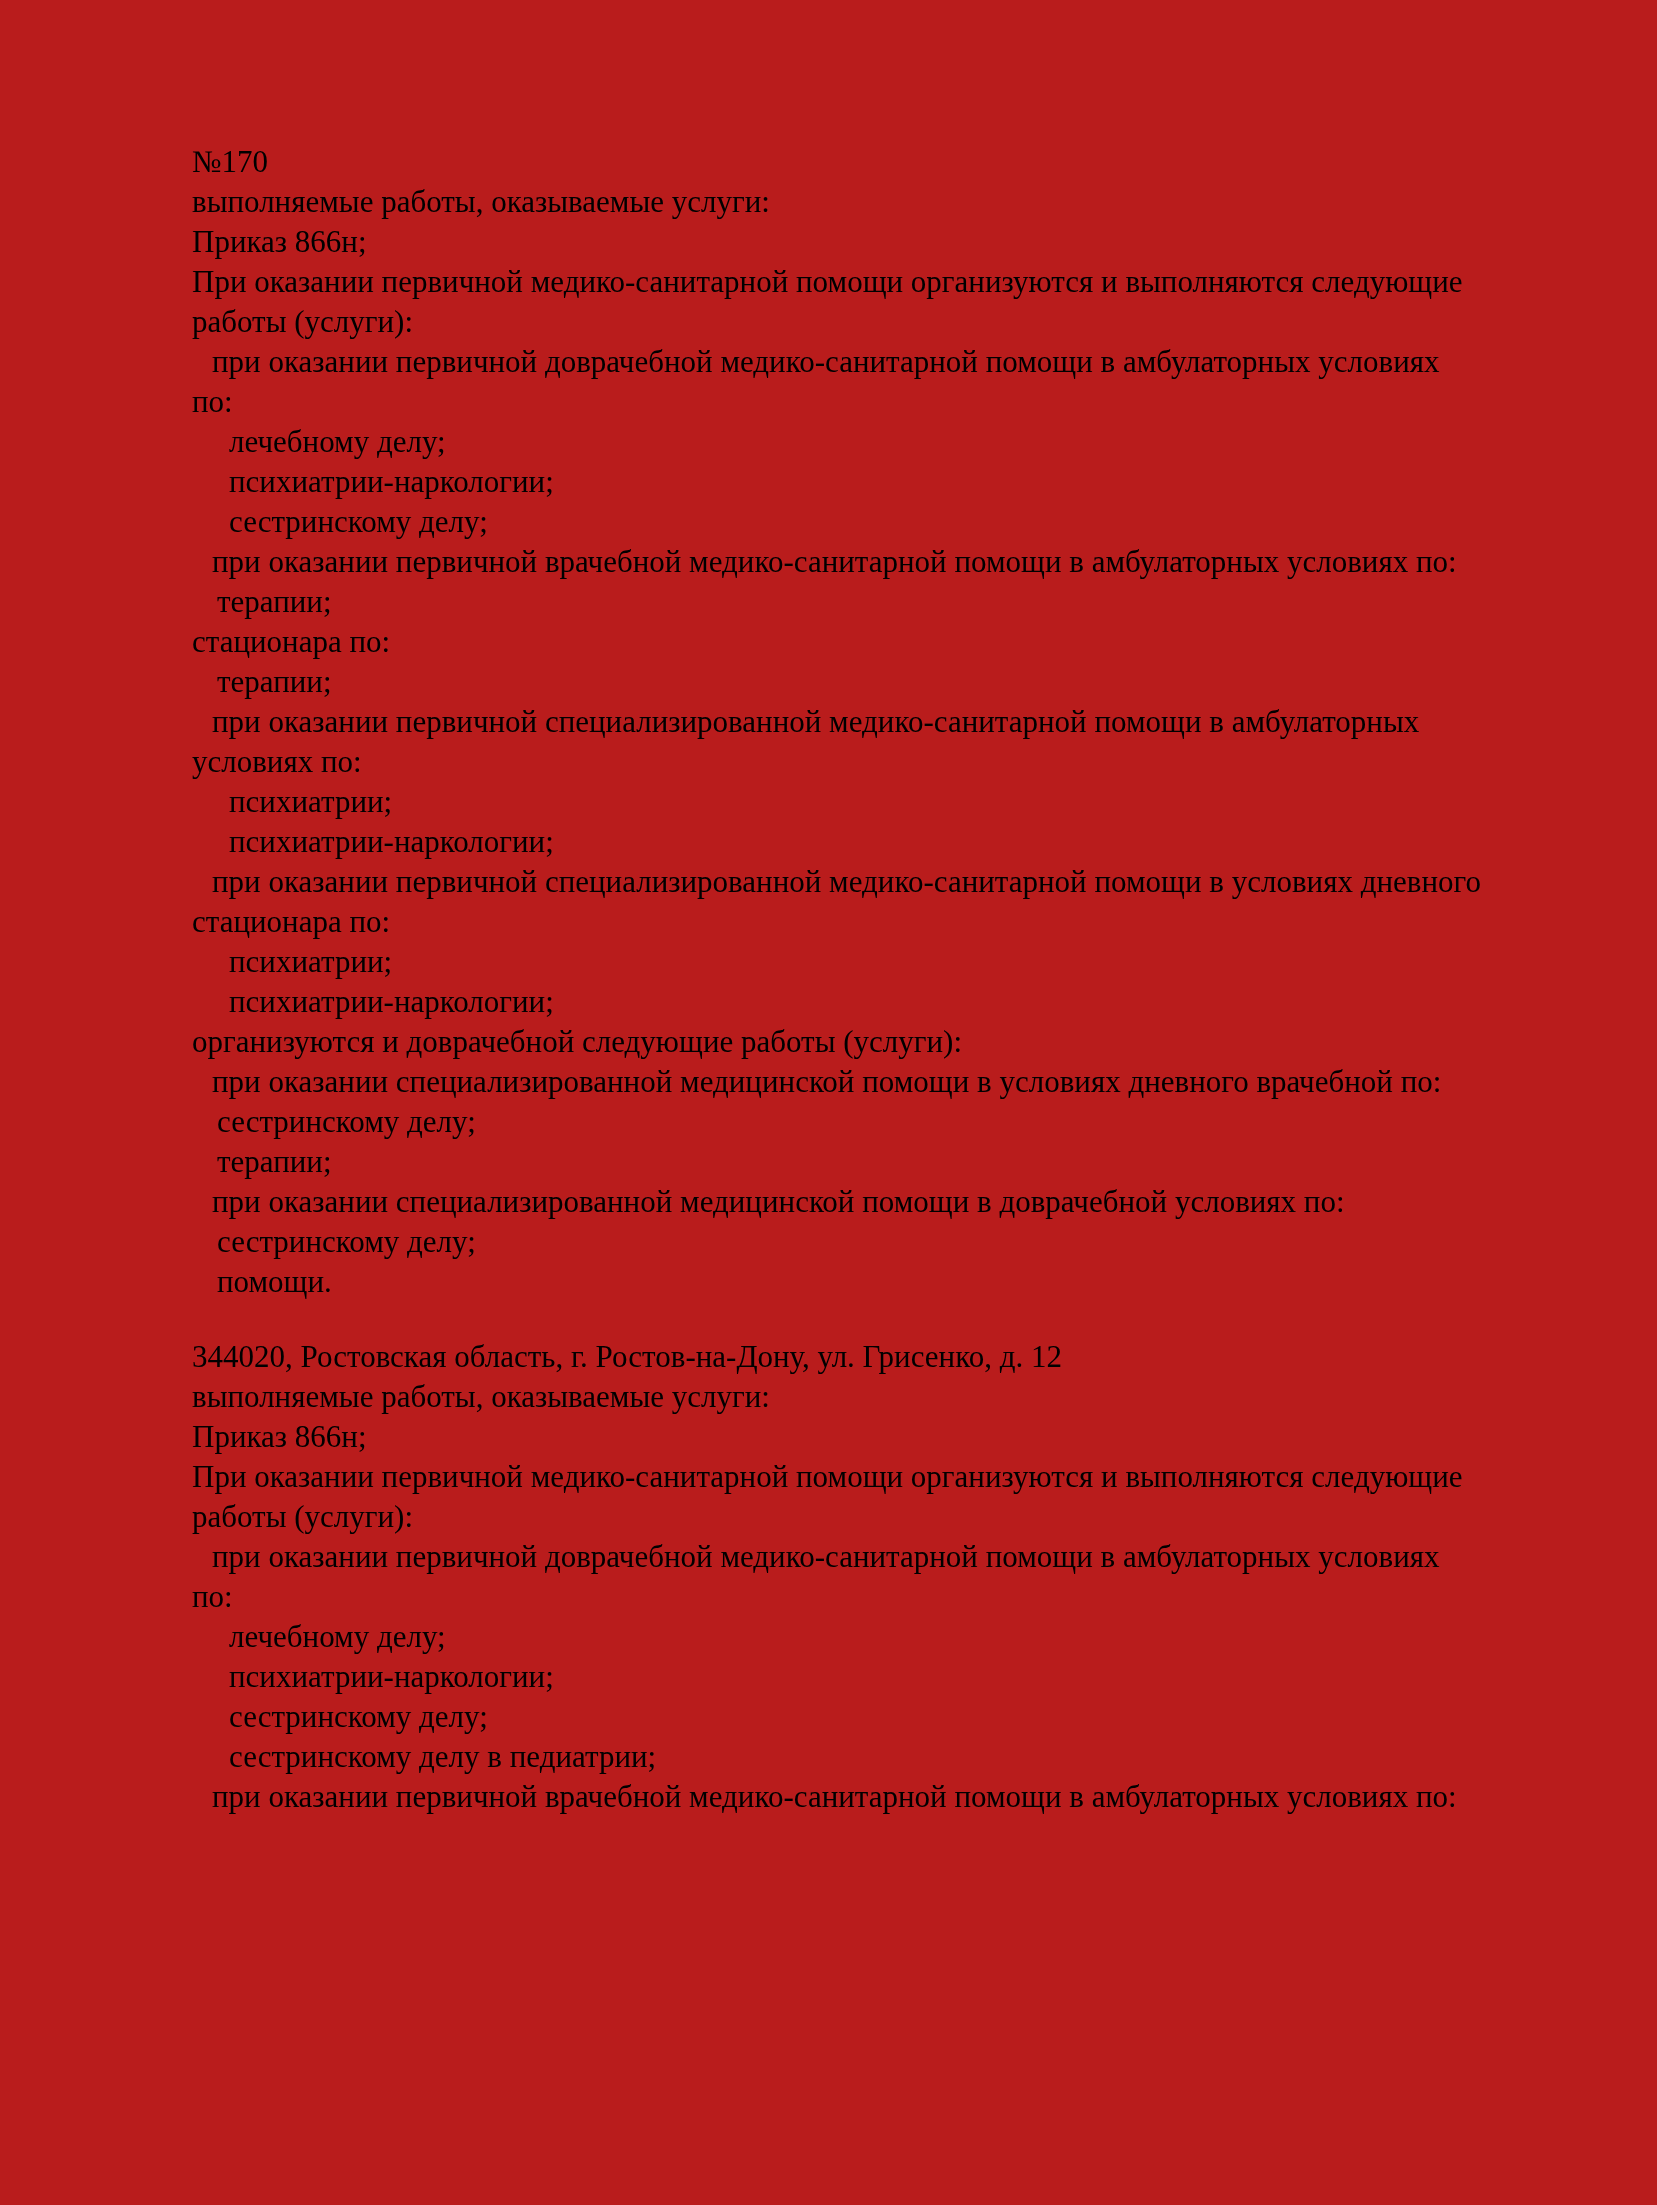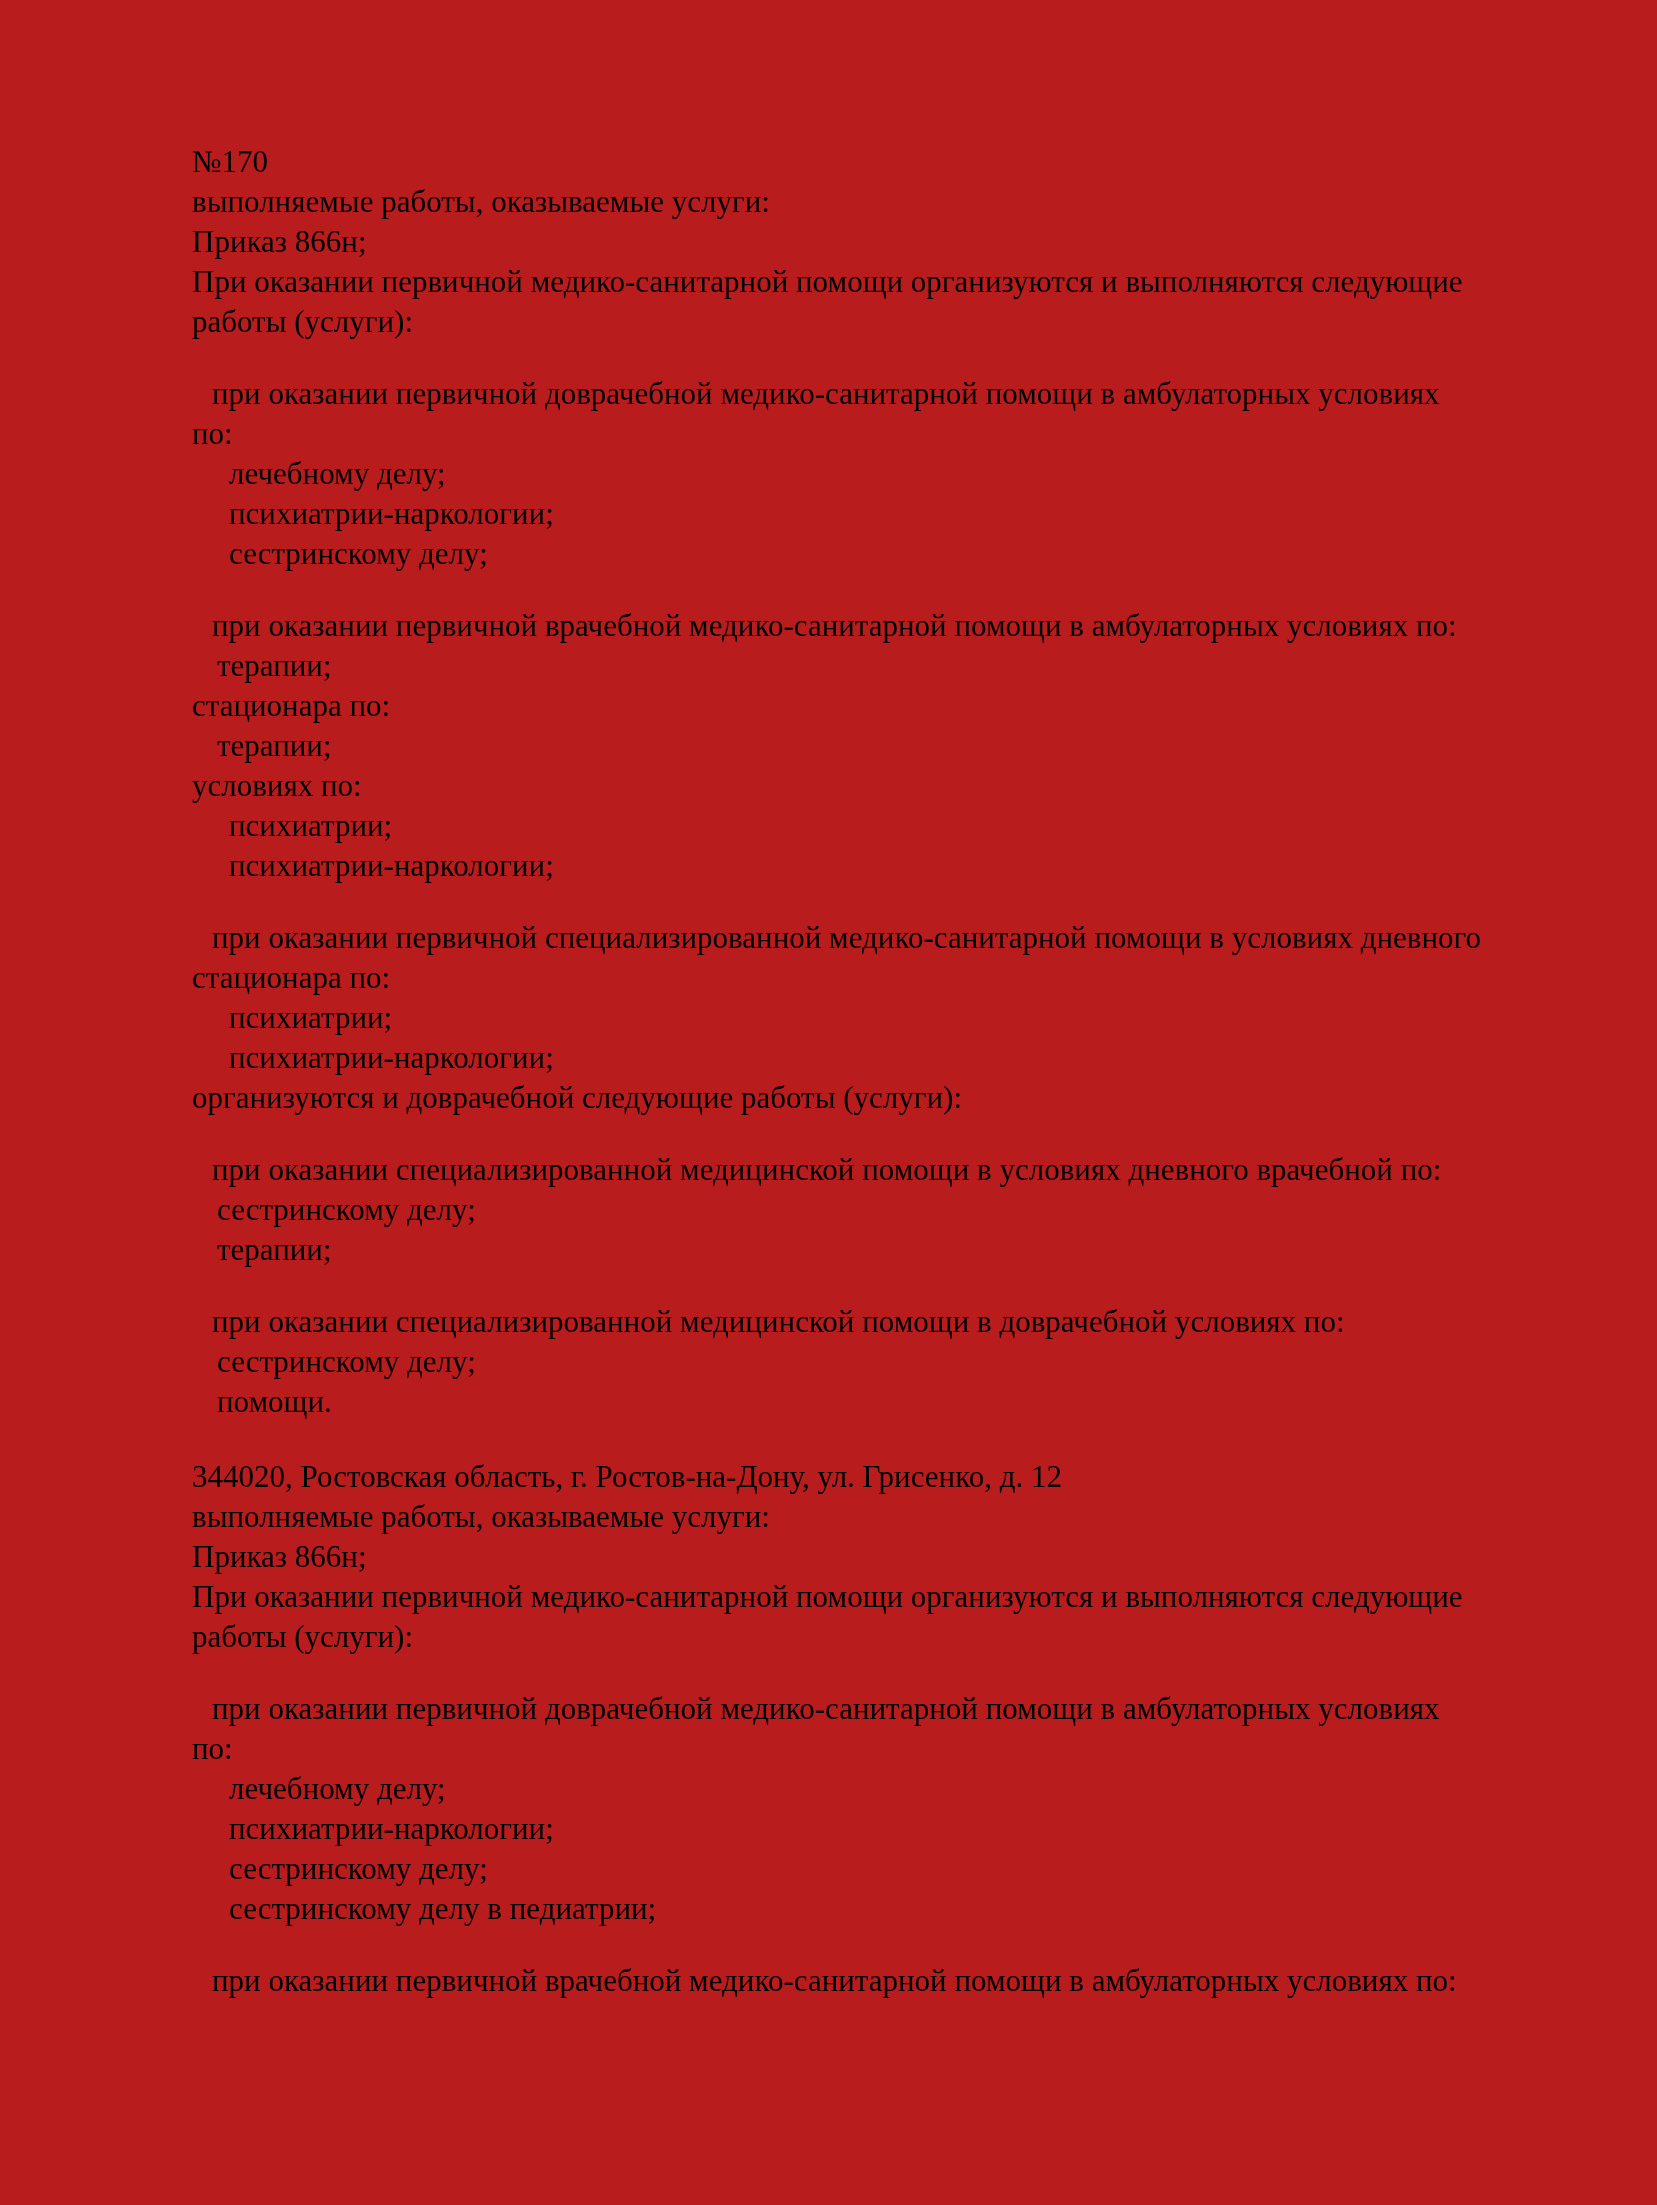--- a/index.html
+++ b/index.html
@@ -30,21 +30,21 @@
       width: 1337px;
     }
     .doc-line {
       height: 40px;
       line-height: 40px;
       font-size: 31px;
       white-space: pre;
       color: #000000;
     }
     .ind0 { padding-left: 0; }
-    .ind1 { padding-left: 20px; margin-top: 32px; }
+    .ind1 { padding-left: 20px; }
     .ind2 { padding-left: 25px; }
     .ind3 { padding-left: 37px; }
     .section-gap {
       height: 35px;
     }
   </style>
 </head>
 <body>
 
 <div class="page">
@@ -56,20 +56,21 @@
       <div class="doc-line ind0">работы (услуги):</div>
       <div class="doc-line ind1">при оказании первичной доврачебной медико-санитарной помощи в амбулаторных условиях</div>
       <div class="doc-line ind0">по:</div>
       <div class="doc-line ind3">лечебному делу;</div>
       <div class="doc-line ind3">психиатрии-наркологии;</div>
       <div class="doc-line ind3">сестринскому делу;</div>
       <div class="doc-line ind1">при оказании первичной врачебной медико-санитарной помощи в амбулаторных условиях по:</div>
       <div class="doc-line ind2">терапии;</div>
       <div class="doc-line ind0">стационара по:</div>
       <div class="doc-line ind2">терапии;</div>
+      <div class="doc-line ind1">при оказании первичной специализированной медико-санитарной помощи в амбулаторных</div>
       <div class="doc-line ind0">условиях по:</div>
       <div class="doc-line ind3">психиатрии;</div>
       <div class="doc-line ind3">психиатрии-наркологии;</div>
       <div class="doc-line ind1">при оказании первичной специализированной медико-санитарной помощи в условиях дневного</div>
       <div class="doc-line ind0">стационара по:</div>
       <div class="doc-line ind3">психиатрии;</div>
       <div class="doc-line ind3">психиатрии-наркологии;</div>
       <div class="doc-line ind0">организуются и доврачебной следующие работы (услуги):</div>
       <div class="doc-line ind1">при оказании специализированной медицинской помощи в условиях дневного врачебной по:</div>
       <div class="doc-line ind2">сестринскому делу;</div>

